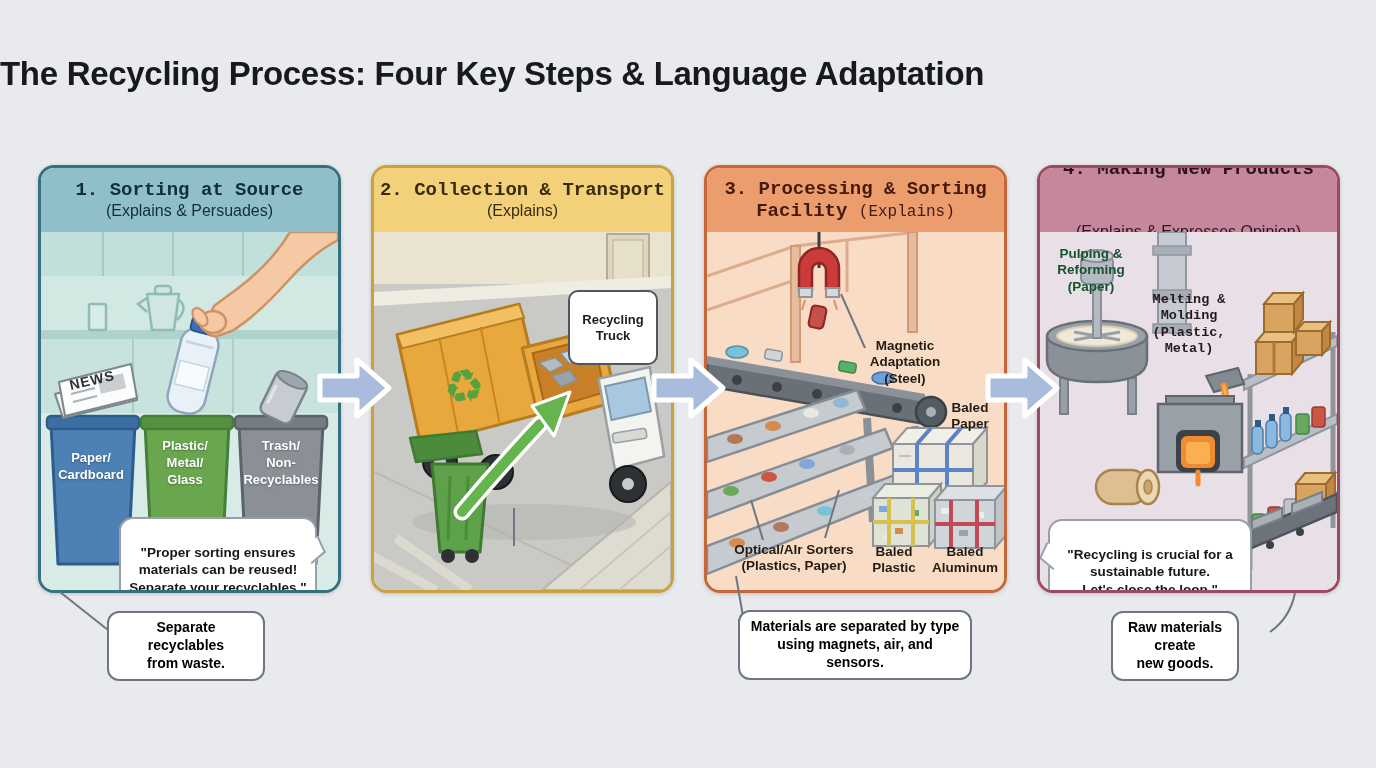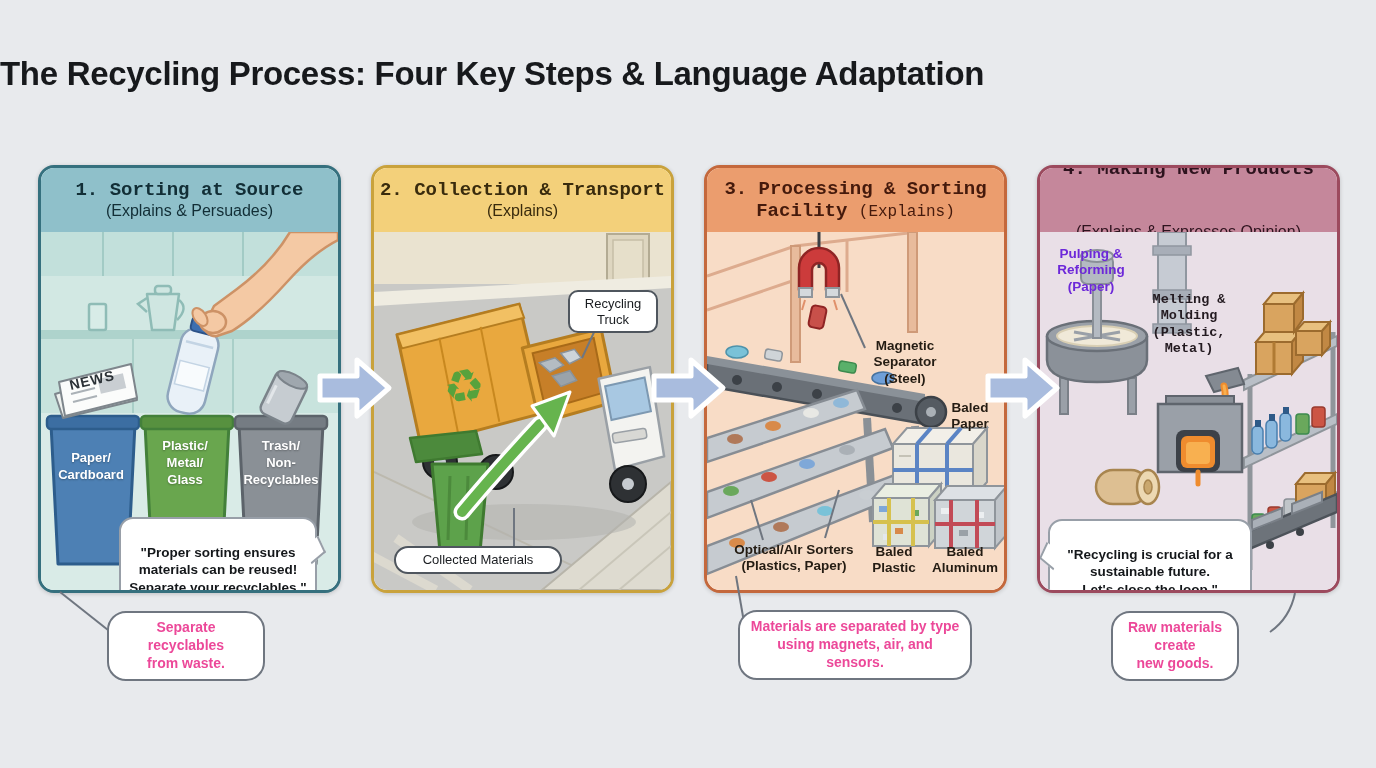--- a/index.html
+++ b/index.html
@@ -15,36 +15,36 @@
   .panel-sub{font-size:16px;font-weight:400;}
   .panel-sub-inline{font-weight:400;}
   .panel-body{position:relative;height:358px;}
   svg.illus{position:absolute;left:0;top:0;width:100%;height:100%;}
   .p1{left:38px;border-color:#35707e;} .p1 .panel-header{background:#8fc0ca;color:#122e36;}
   .p2{left:371px;border-color:#c9a23c;} .p2 .panel-header{background:#f3d07a;color:#392b0d;}
   .p3{left:704px;border-color:#c4683c;} .p3 .panel-header{background:#eb9d6e;color:#451a0c;text-align:center;}
   .p4{left:1037px;border-color:#9c4a5e;} .p4 .panel-header{background:#c5879b;color:#2e131e;gap:42px;}
   .overlay-label{position:absolute;text-align:center;white-space:pre-line;}
   .bin-label{color:#fff;font-weight:700;font-size:13px;line-height:1.3;text-shadow:0 1px 2px rgba(0,0,0,.3);}
-  .box-label{position:absolute;background:#fff;border:2px solid #4f565e;border-radius:10px;font-weight:400;
-         font-size:13px;color:#1a1d21;padding:4px 8px;line-height:1.2;text-align:center;white-space:pre-line;}
+  .box-label{position:absolute;background:#fff;border:2px solid #4f565e;border-radius:10px;font-weight:700;
+         font-size:13px;color:#1a1d21;padding:20px 8px;line-height:1.2;text-align:center;white-space:pre-line;}
   .plain-label{font-weight:700;font-size:13.5px;color:#241c13;line-height:1.22;}
   .news-text{position:absolute;font-weight:800;font-size:14px;letter-spacing:1px;color:#2b3136;
          transform:rotate(-13deg);}
   .speech{position:absolute;background:#fff;border:2px solid #989fa8;border-radius:14px;font-size:13.5px;
          font-weight:700;color:#14171a;text-align:center;line-height:1.3;padding:7px 8px;
          white-space:pre-line;box-sizing:border-box;}
   .tail{position:absolute;width:16px;height:16px;background:#fff;}
   .tail-right{right:-9px;top:22px;border-right:2px solid #989fa8;border-bottom:2px solid #989fa8;
          transform:rotate(-25deg) skewY(-15deg);}
   .tail-left{left:-9px;top:26px;border-left:2px solid #989fa8;border-bottom:2px solid #989fa8;
          transform:rotate(25deg) skewY(15deg);}
-  .callout{position:absolute;background:#fff;border:2px solid #6f7680;border-radius:19px;display:flex;
+  .callout{position:absolute;background:#fff;border:2px solid #6f7680;border-radius:12px;display:flex;
          align-items:center;justify-content:center;text-align:center;font-size:14px;font-weight:600;
-         color:#ec4899;white-space:pre-line;line-height:1.28;padding:6px 10px;box-sizing:border-box;}
+         color:#000000;white-space:pre-line;line-height:1.28;padding:6px 10px;box-sizing:border-box;}
   .flow-arrow{position:absolute;top:355px;width:76px;height:66px;z-index:6;}
   .connectors{position:absolute;left:0;top:0;width:1376px;height:768px;pointer-events:none;z-index:5;}
 </style>
 </head>
 <body>
 
 <div class="canvas">
 
   <div class="title">The Recycling Process: Four Key Steps &amp; Language Adaptation</div>
 
@@ -179,21 +179,20 @@
         <g>
           <path d="M88,280 C118,244 138,222 166,192" fill="none" stroke="#ffffff" stroke-width="17" stroke-linecap="round"></path>
           <path d="M88,280 C118,244 138,222 166,192" fill="none" stroke="#66b44e" stroke-width="10" stroke-linecap="round"></path>
           <polygon points="158,174 196,160 180,204" fill="#66b44e" stroke="#ffffff" stroke-width="3" stroke-linejoin="round"></polygon>
         </g>
         <line x1="222" y1="96" x2="208" y2="126" stroke="#6f7680" stroke-width="2"></line>
         <line x1="140" y1="314" x2="140" y2="276" stroke="#6f7680" stroke-width="2"></line>
       </svg>
       <div class="box-label" style="left:194px;top:58px;width:70px;">Recycling
 Truck</div>
-      <div class="box-label" style="left:20px;top:314px;width:148px;border-radius:14px;">Collected Materials</div>
     </div>
   </section>
 
   <section class="panel p3">
     <header class="panel-header">
       <div class="panel-heading">3. Processing &amp; Sorting</div>
       <div class="panel-heading">
         <span>Facility</span>
         <span class="panel-sub-inline" style="font-size:16px;">(Explains)</span>
       </div>
@@ -286,21 +285,21 @@
           <rect x="268" y="280" width="9" height="6" fill="#eceff1"></rect>
           <line x1="244" y1="268" x2="244" y2="316" stroke="#c24a56" stroke-width="4"></line>
           <line x1="270" y1="268" x2="270" y2="316" stroke="#c24a56" stroke-width="4"></line>
           <line x1="228" y1="292" x2="288" y2="292" stroke="#c24a56" stroke-width="4"></line>
         </g>
         <line x1="158" y1="116" x2="134" y2="62" stroke="#6f7680" stroke-width="2"></line>
         <line x1="56" y1="308" x2="44" y2="268" stroke="#6f7680" stroke-width="2"></line>
         <line x1="118" y1="306" x2="132" y2="258" stroke="#6f7680" stroke-width="2"></line>
       </svg>
       <div class="overlay-label plain-label" style="left:156px;top:106px;width:84px;">Magnetic
-Separator
+Adaptation
 (Steel)</div>
       <div class="overlay-label plain-label" style="left:235px;top:168px;width:56px;">Baled
 Paper</div>
       <div class="overlay-label plain-label" style="left:20px;top:310px;width:134px;">Optical/AIr Sorters
 (Plastics, Paper)</div>
       <div class="overlay-label plain-label" style="left:158px;top:312px;width:58px;">Baled
 Plastic</div>
       <div class="overlay-label plain-label" style="left:220px;top:312px;width:76px;">Baled
 Aluminum</div>
     </div>
@@ -387,21 +386,21 @@
           <polygon points="150,324 297,262 297,280 150,342" fill="#6d737a" stroke="#4d535a" stroke-width="2.5"></polygon>
           <circle cx="170" cy="338" r="4" fill="#3c4147"></circle>
             <circle cx="200" cy="326" r="4" fill="#3c4147"></circle>
           <circle cx="230" cy="313" r="4" fill="#3c4147"></circle>
             <circle cx="260" cy="300" r="4" fill="#3c4147"></circle>
           <polygon points="172,304 202,292 202,302 172,314" fill="#aab0b8" stroke="#7a8088" stroke-width="2"></polygon>
           <polygon points="212,288 242,276 242,286 212,298" fill="#aab0b8" stroke="#7a8088" stroke-width="2"></polygon>
           <polygon points="252,272 282,260 282,270 252,282" fill="#aab0b8" stroke="#7a8088" stroke-width="2"></polygon>
         </g>
       </svg>
-      <div class="overlay-label plain-label" style="left:6px;top:14px;width:90px;color:#6d28d9;">Pulping &amp;
+      <div class="overlay-label plain-label" style="left:6px;top:14px;width:90px;color:#14532d;">Pulping &amp;
 Reforming
 (Paper)</div>
       <div class="overlay-label plain-label" style="left:94px;top:60px;width:110px;color:#231a20;font-family:Liberation Mono, monospace;">Melting &amp;
 Molding
 (Plastic, Metal)</div>
       <div class="speech" style="left:8px;top:287px;width:204px;">
         <span>"Recycling is crucial for a
 sustainable future.
 Let's close the loop."</span>
         <span class="tail tail-left"></span>

